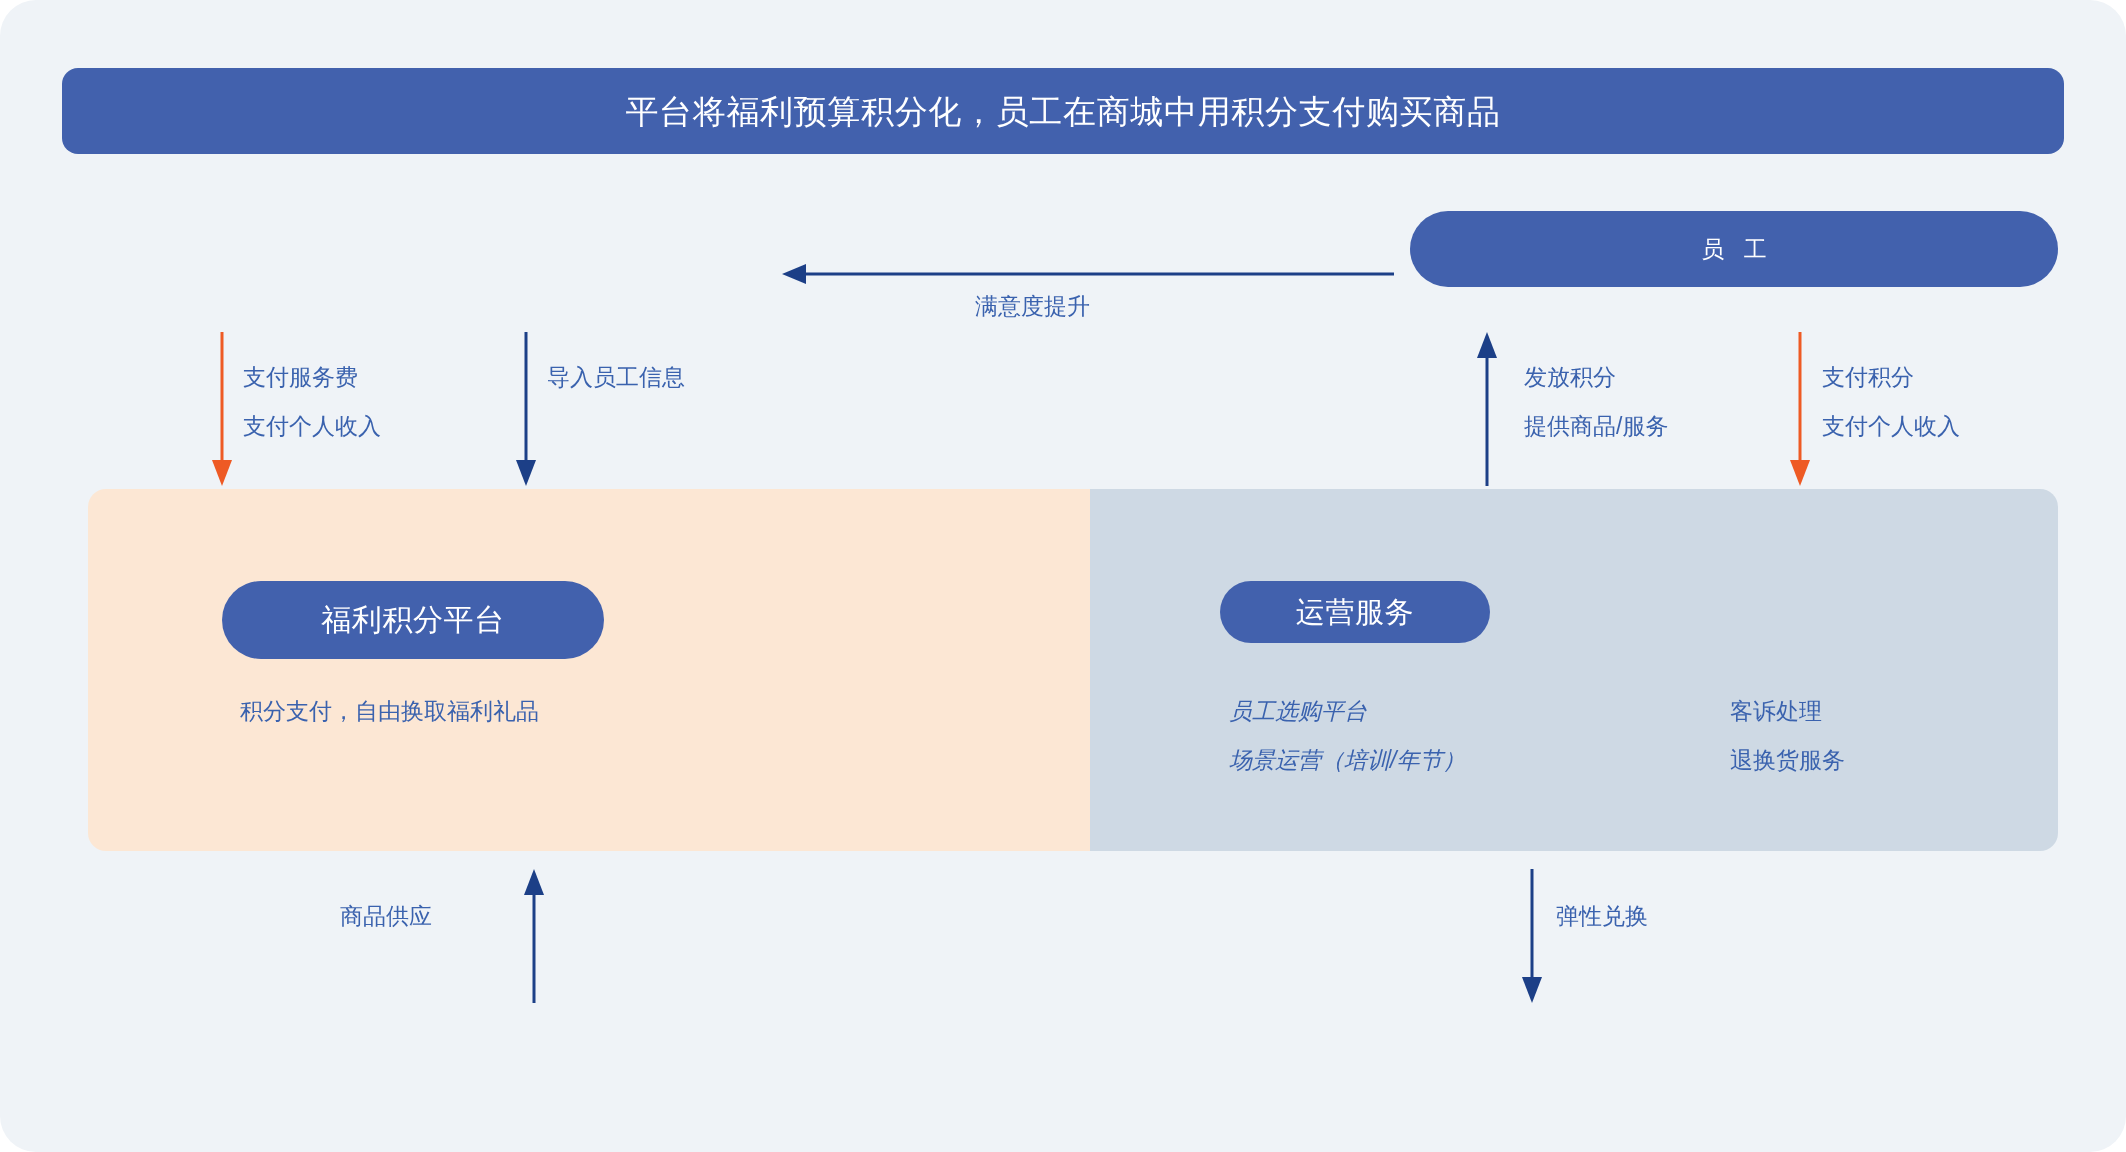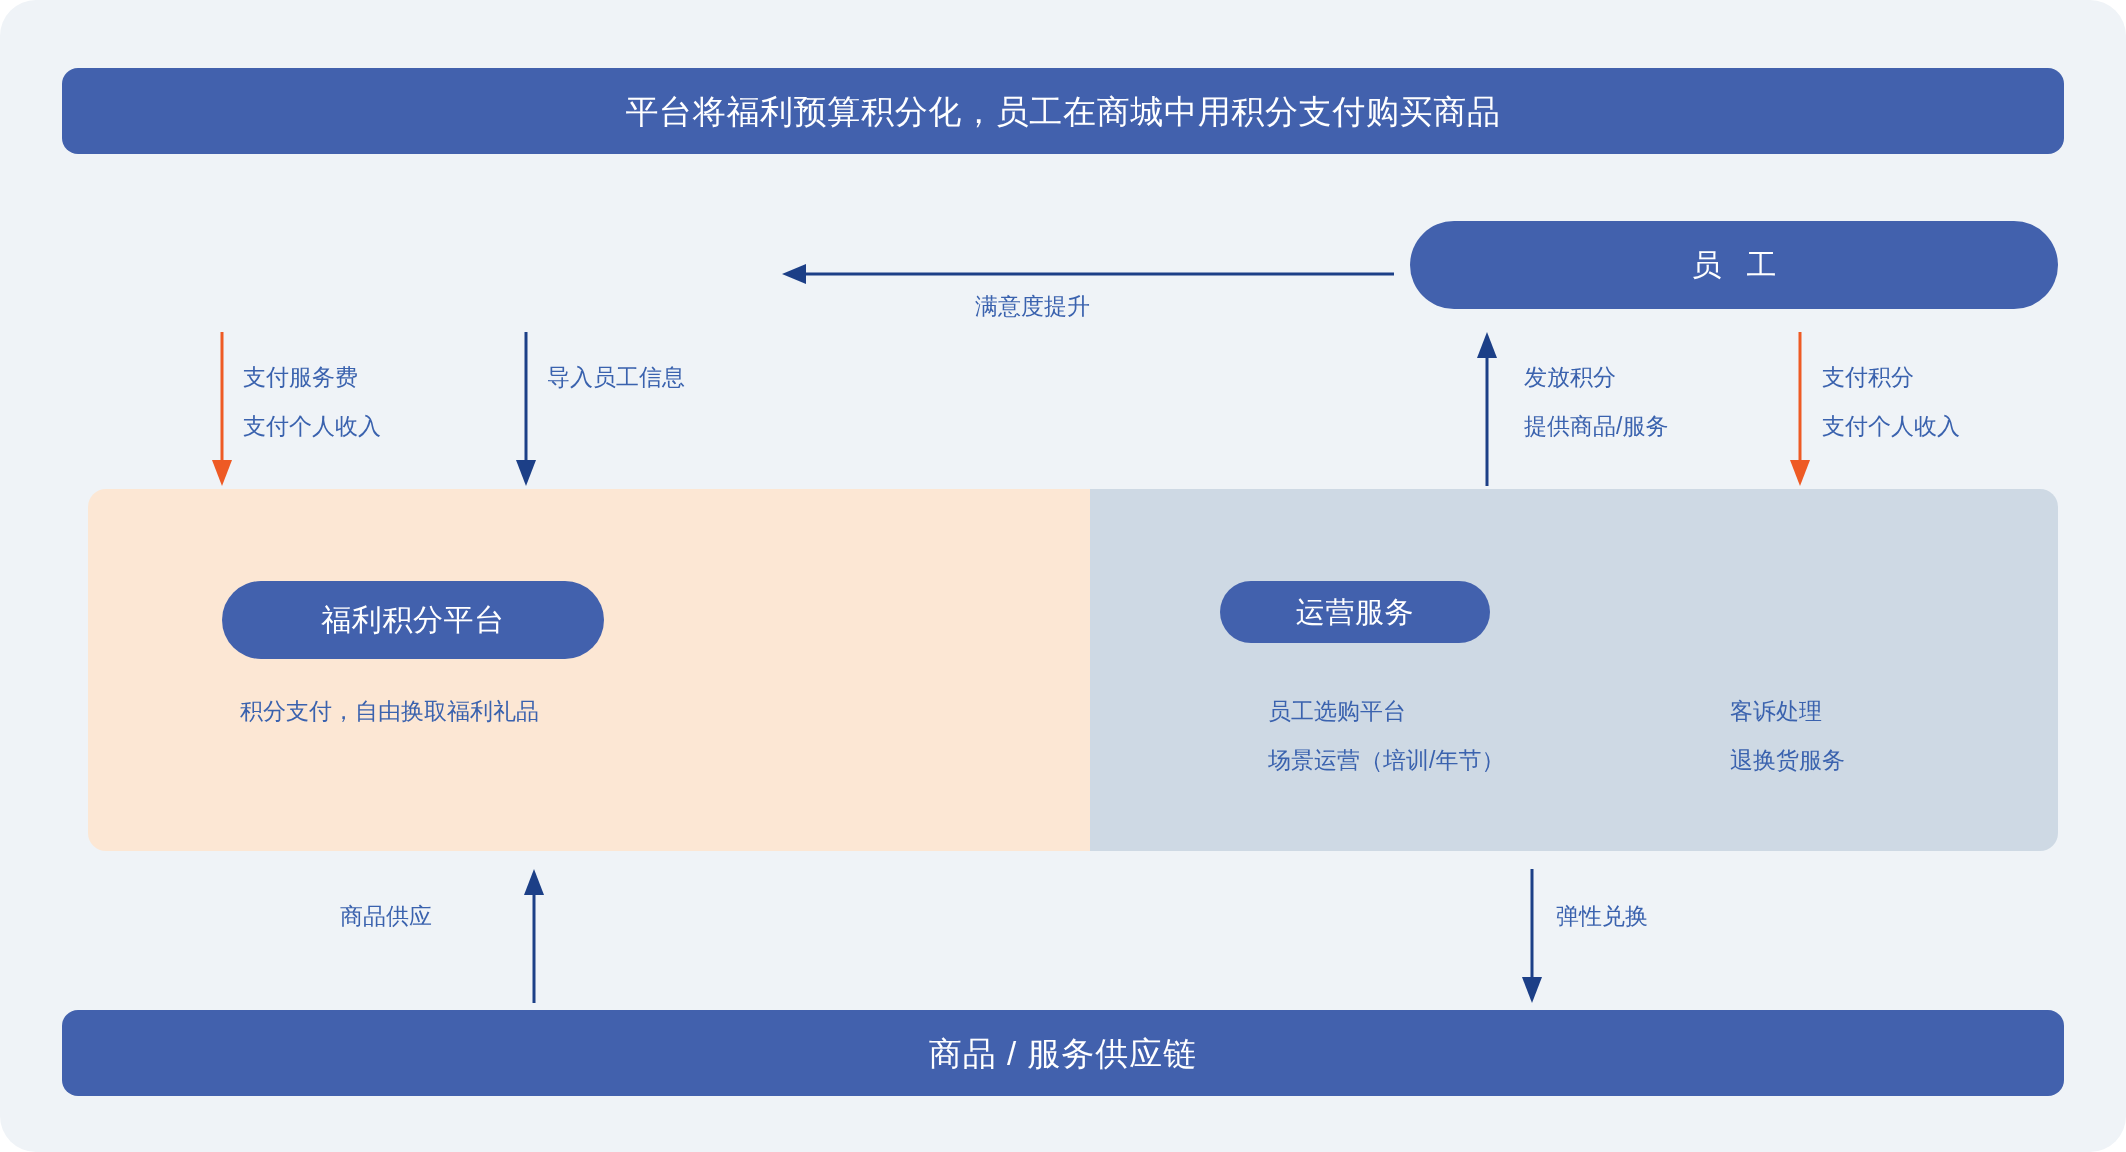--- a/index.html
+++ b/index.html
@@ -50,24 +50,24 @@
     left: 92px;
     top: 228px;
     width: 648px;
     height: 84px;
     font-size: 33px;
     letter-spacing: 0.28em;
     text-indent: 0.28em;
   }
   #actor-employee {
     left: 1410px;
-    top: 221px;
+    top: 211px;
     width: 648px;
-    height: 88px;
-    font-size: 30px;
+    height: 76px;
+    font-size: 23px;
     letter-spacing: 0.28em;
     text-indent: 0.28em;
   }
 
   
   #middle-panel {
     position: absolute;
     left: 88px;
     top: 489px;
     width: 1970px;
@@ -114,21 +114,21 @@
   .bullets {
     position: absolute;
     color: #3a62ae;
     font-size: 23px;
     line-height: 1;
   }
   .bullets div { margin-bottom: 26px; white-space: nowrap; }
   .bullets div:last-child { margin-bottom: 0; }
 
   #bullets-platform  { left: 240px;  top: 700px; }
-  #bullets-operation { left: 1268px; top: 700px; }
+  #bullets-operation { left: 1229px; top: 700px; font-style: italic; }
   #bullets-aftersales{ left: 1730px; top: 700px; }
 
   
   #supply-bar {
     left: 62px;
     top: 1010px;
     width: 2002px;
     height: 86px;
     font-size: 33px;
     border-radius: 16px;
@@ -260,15 +260,14 @@
   <div class="arrow" style="left:1522px; top:869px;">
     <svg width="20" height="134" viewBox="0 0 20 134">
       <line x1="10" y1="0" x2="10" y2="110" stroke="#1c3f87" stroke-width="3"></line>
       <polygon points="10,134 0,108 20,108" fill="#1c3f87"></polygon>
     </svg>
   </div>
   <div class="arrow-label" id="lbl-flex-redeem">
     <div>弹性兑换</div>
   </div>
 
-  <div class="pill" id="supply-bar">商品 / 服务供应链</div>
 
 </div>
 
 </body></html>

